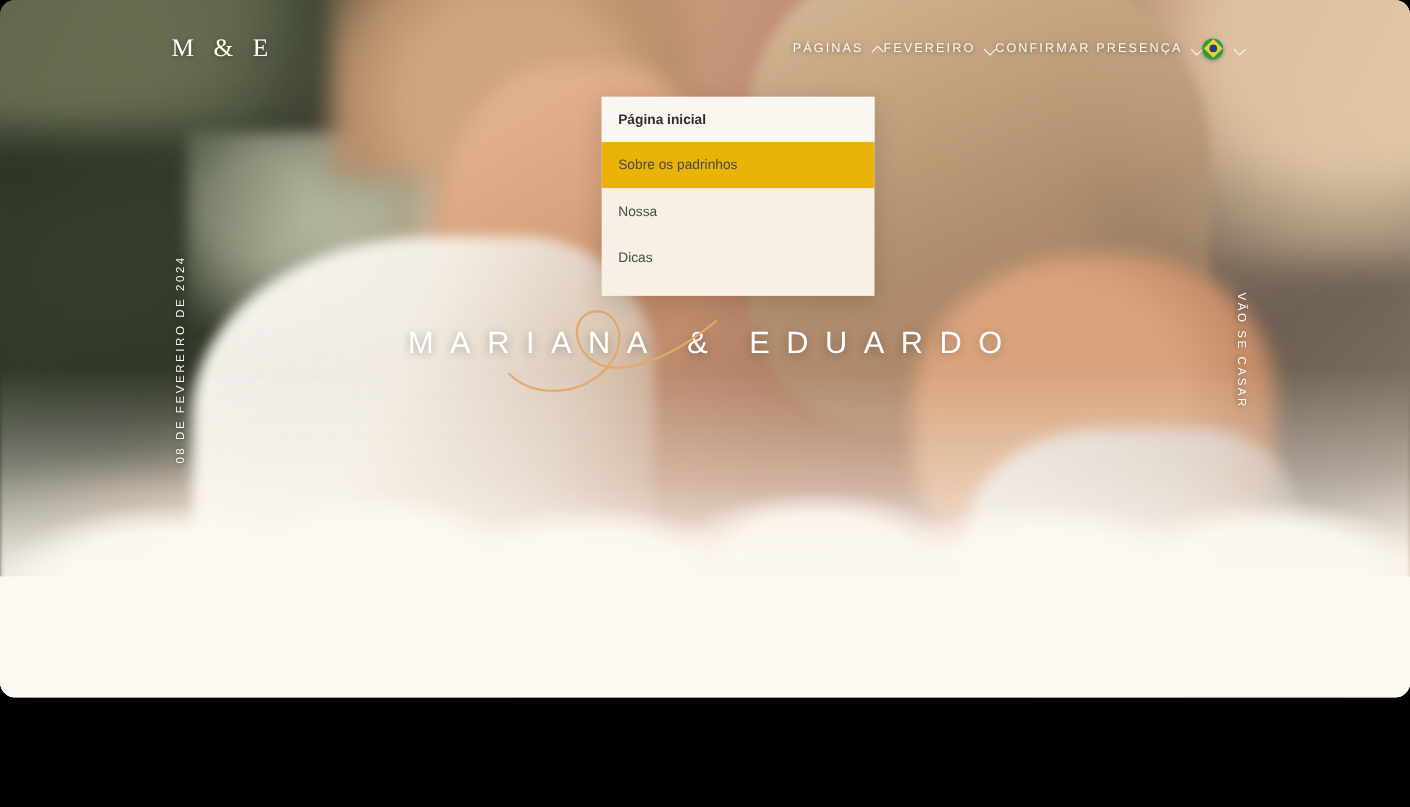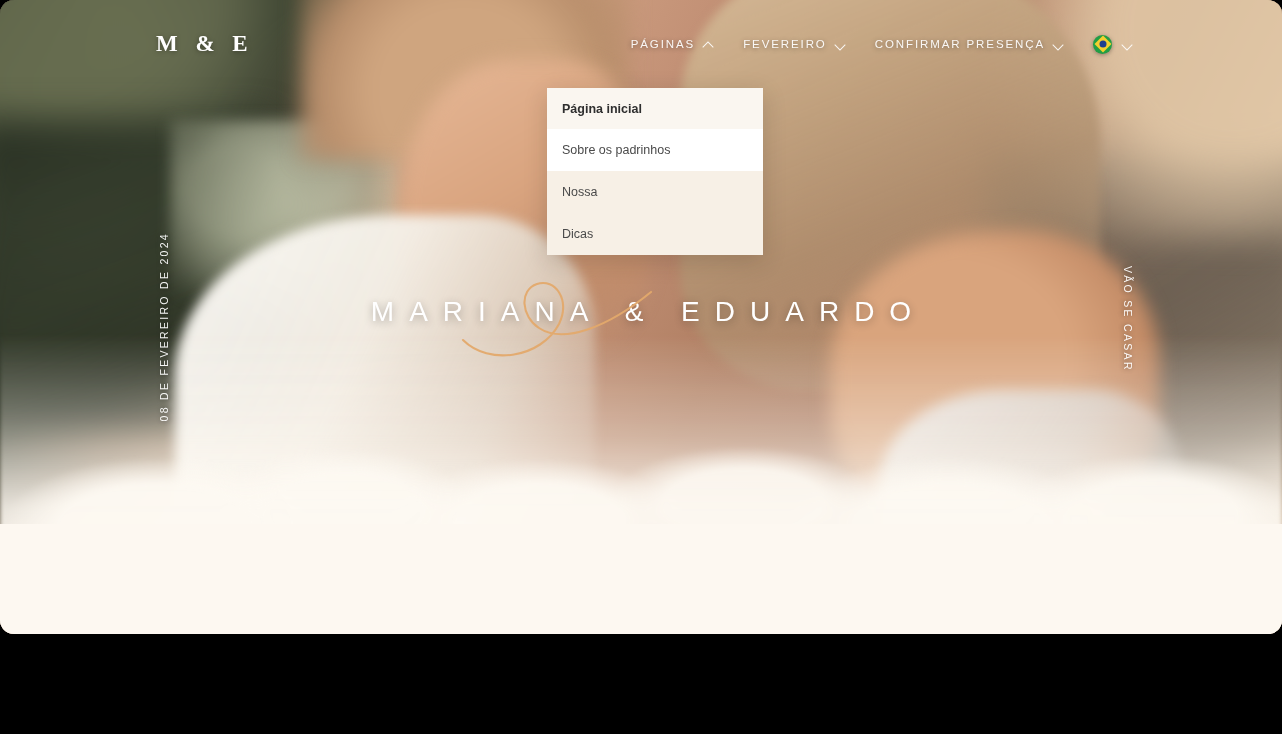--- a/index.html
+++ b/index.html
@@ -156,25 +156,25 @@
     position: absolute; left: 0; top: 0; right: 0; height: 88px;
     display: flex; align-items: center;
     padding: 0 150px 0 156px;
     z-index: 40;
   }
   .brand {
     color: #fff;
     font-family: "Liberation Serif", serif;
     font-size: 23px;
     letter-spacing: 6px;
-    font-weight: 700;
+    font-weight: 400;
     text-shadow: 0 1px 5px rgba(0,0,0,.35);
     white-space: nowrap;
   }
-  .nav { margin-left: auto; display: flex; align-items: center; gap: 30px; }
+  .nav { margin-left: auto; display: flex; align-items: center; }
   .nav-item {
     display: flex; align-items: center; gap: 9px;
     color: rgba(255,255,255,.93);
     font-size: 11.5px;
     letter-spacing: 1.9px;
     white-space: nowrap;
     text-shadow: 0 1px 5px rgba(0,0,0,.42);
     cursor: pointer;
   }
   .chev { display: inline-block; width: 9px; height: 9px; position: relative; }
@@ -239,42 +239,42 @@
     color: rgba(255,255,255,.95);
     font-size: 10.5px; letter-spacing: 2.3px;
     writing-mode: vertical-rl;
     text-shadow: 0 1px 5px rgba(0,0,0,.45);
     z-index: 20; white-space: nowrap;
   }
 
   
   .dropdown {
     position: absolute; left: 547px; top: 88px;
-    width: 216px;
+    width: 248px;
     background: #F7F0E6;
     box-shadow: 0 6px 22px rgba(40,28,18,.18);
     z-index: 60;
-    padding-bottom: 0;
+    padding-bottom: 14px;
   }
   .menu-item {
     height: 42px;
     display: flex; align-items: center;
     padding: 0 0 0 15px;
     font-size: 12.5px;
     color: #4a4a4a;
     cursor: pointer;
     white-space: nowrap;
   }
   .menu-item.first {
     background: #FAF6F0;
     color: #2f2f2f;
     font-weight: 600;
     height: 41px;
   }
-  .menu-item.active { background: #ffffff; }
+  .menu-item.active { background: #eab308; }
 </style>
 </head>
 <body>
 
 <div id="page-card">
 
   <div class="hero-photo">
     <div class="layer-base"></div>
     <div class="layer-rocks"></div>
     <div class="layer-sunglow"></div>

